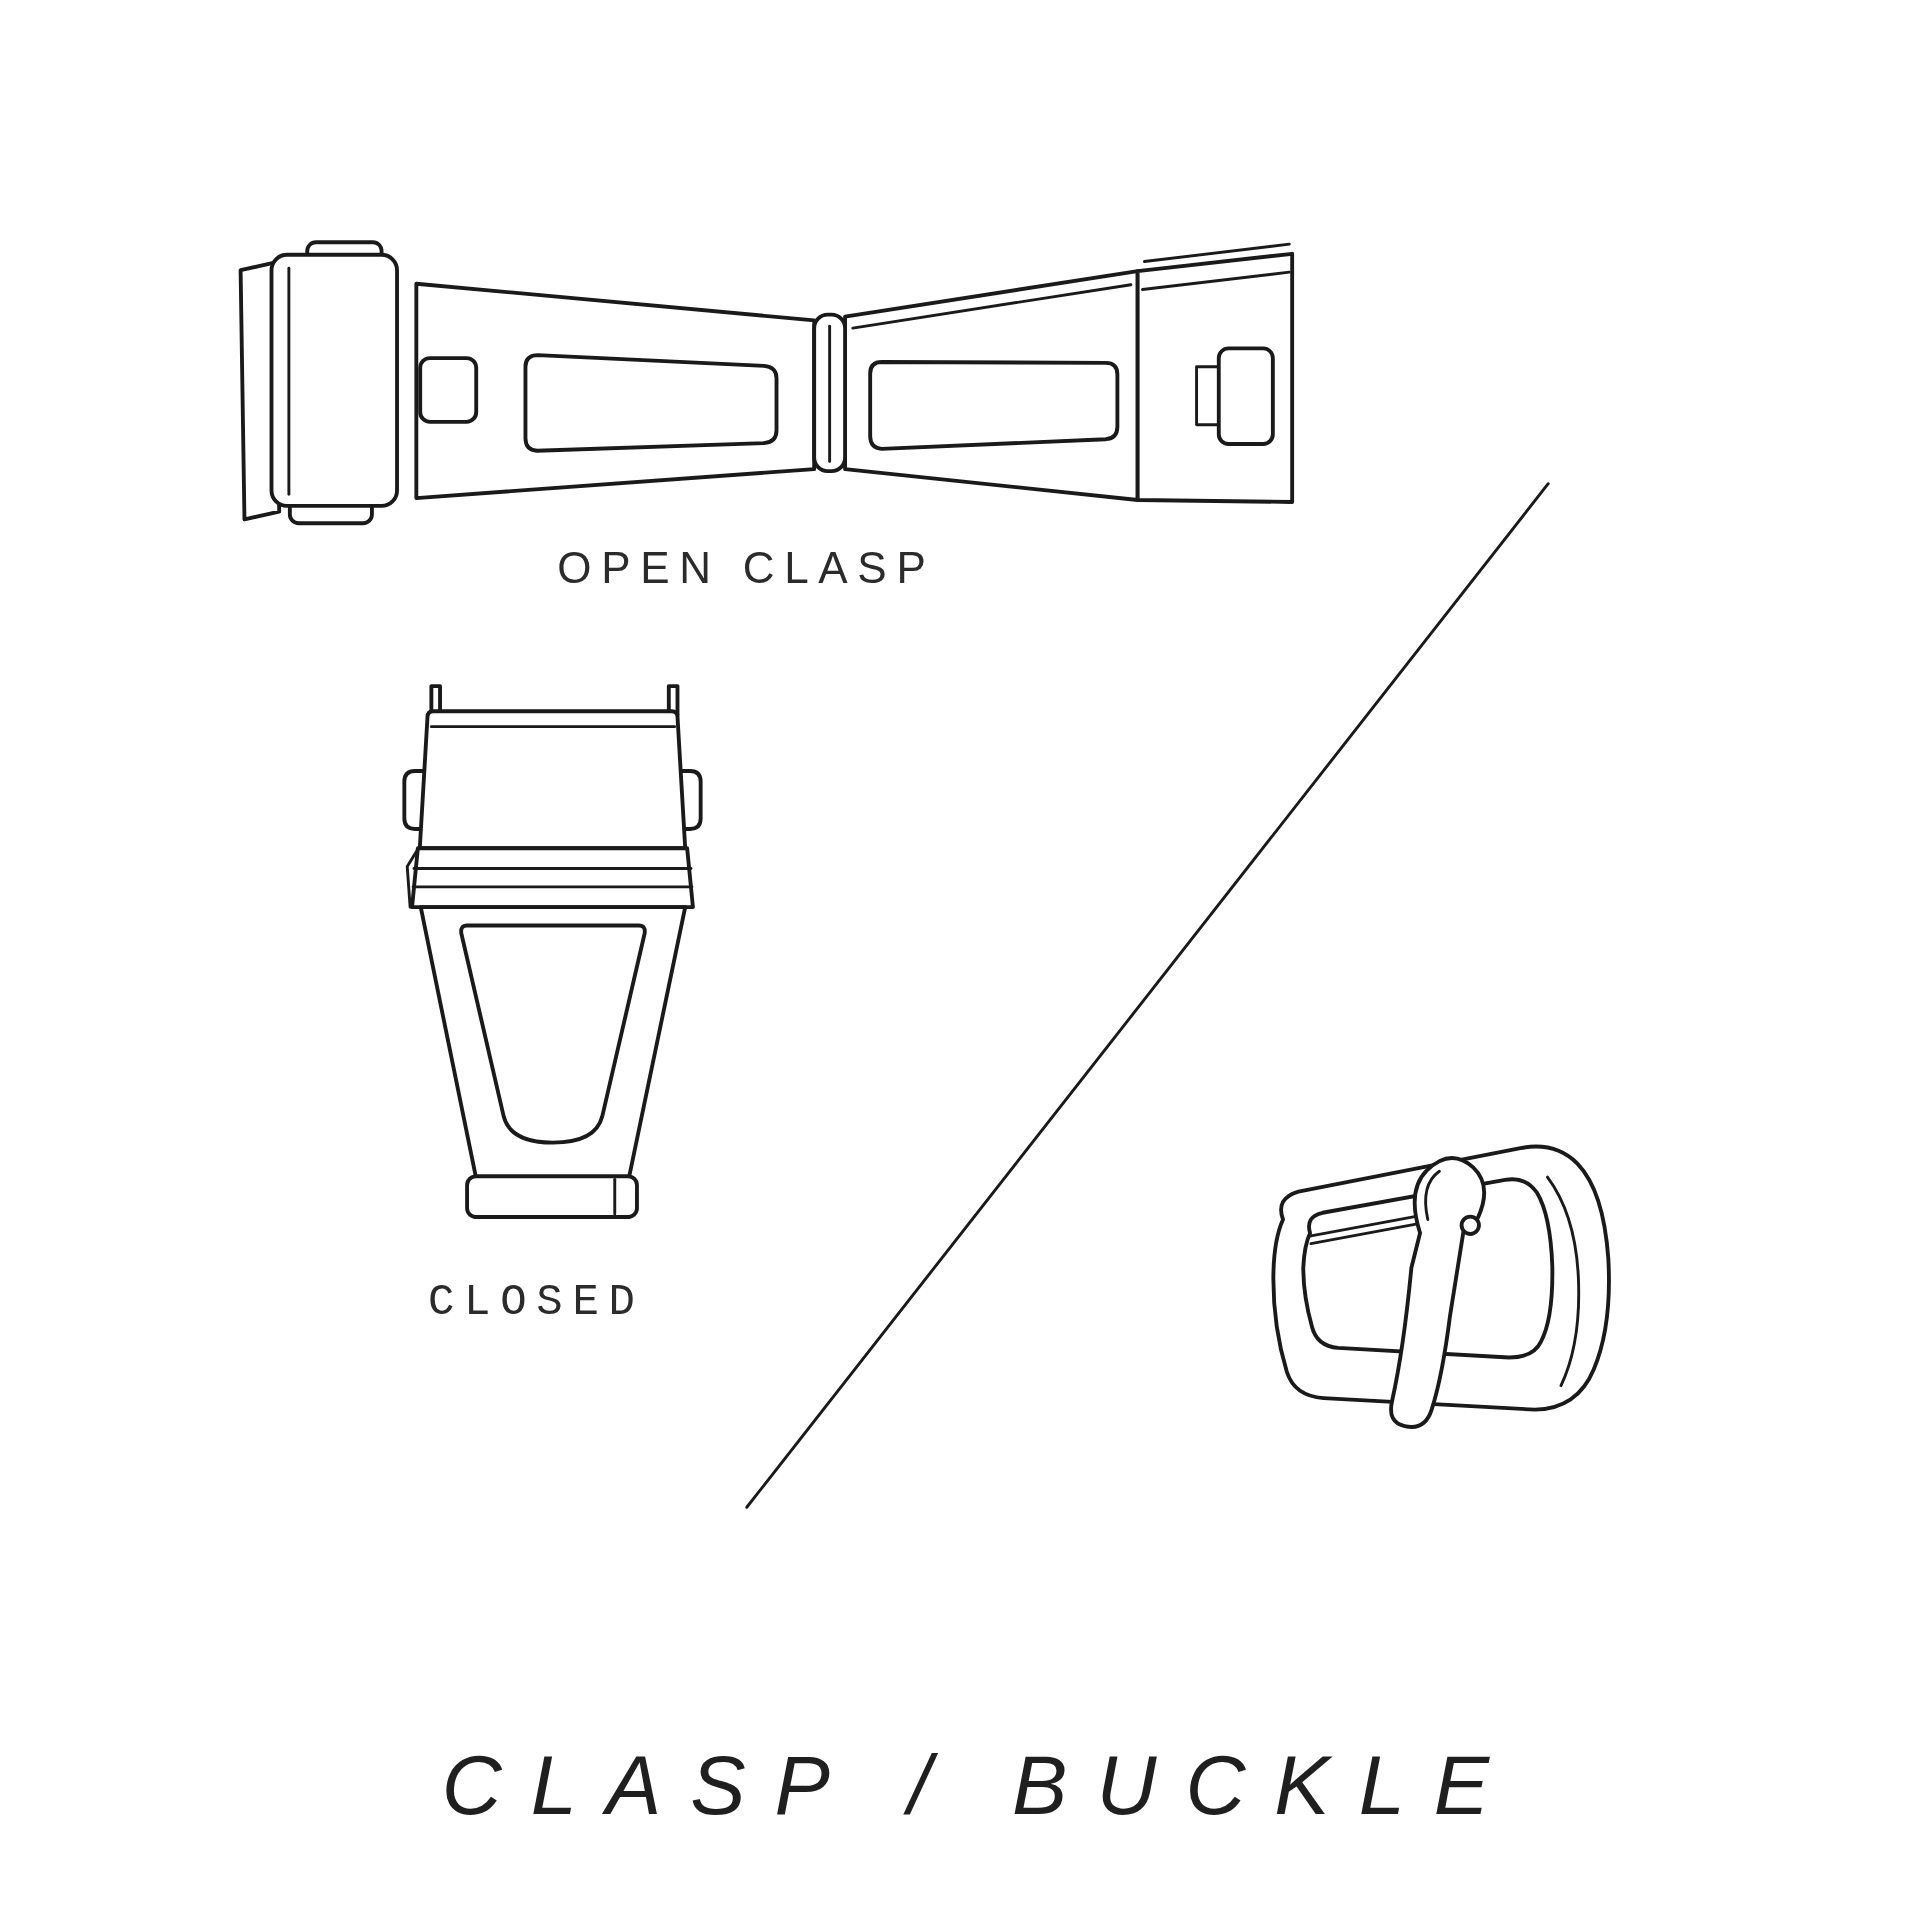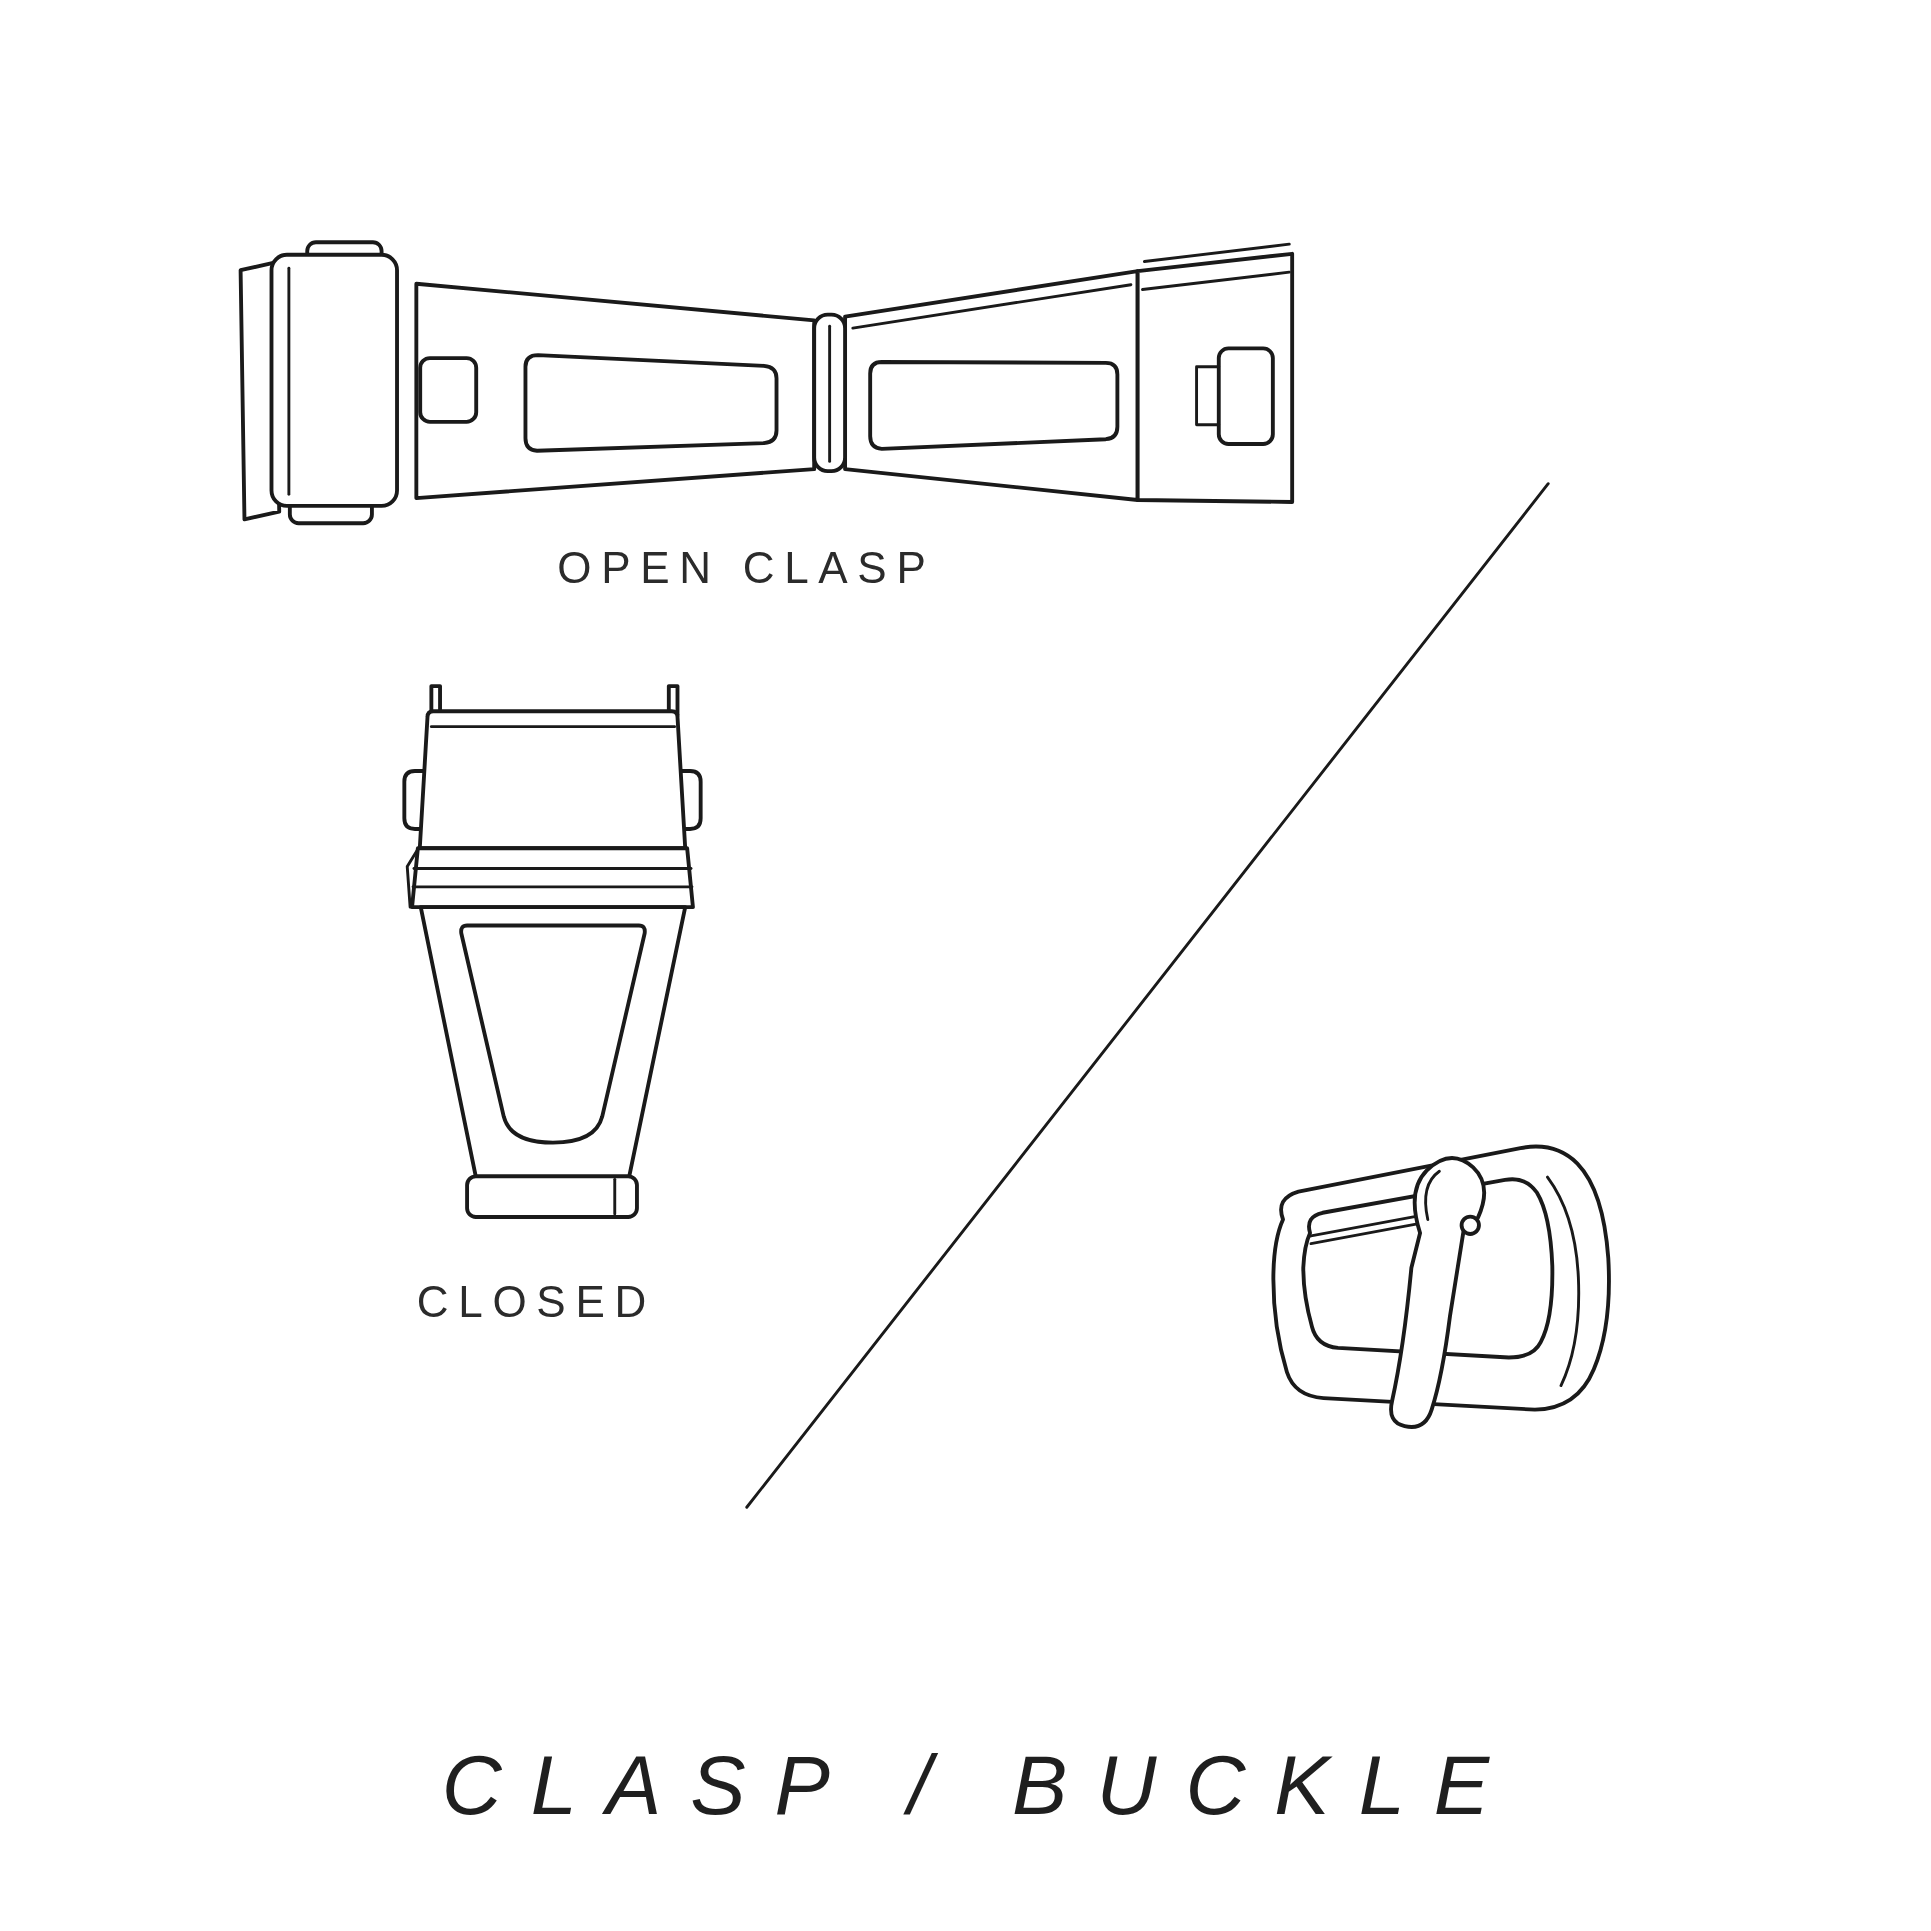--- a/index.html
+++ b/index.html
@@ -19,21 +19,21 @@
     position: absolute;
     text-align: center;
     font-size: 44px;
     font-weight: 400;
     letter-spacing: 9.7px;
     text-indent: 9.7px;
     color: #2b2b2b;
     white-space: nowrap;
   }
   .caption-open  { left: 452px; width: 579px; top: 506px; }
-  .caption-closed{ left: 290px; width: 483px; top: 1240px; }
+  .caption-closed{ left: 290px; width: 483px; top: 1240px; font-family: Liberation Mono, monospace; }
   .title {
     position: absolute;
     left: 0; right: 0;
     top: 1701px;
     margin: 0;
     text-align: center;
     font-size: 83px;
     font-weight: 400;
     letter-spacing: 29px;
     text-indent: 29px;

